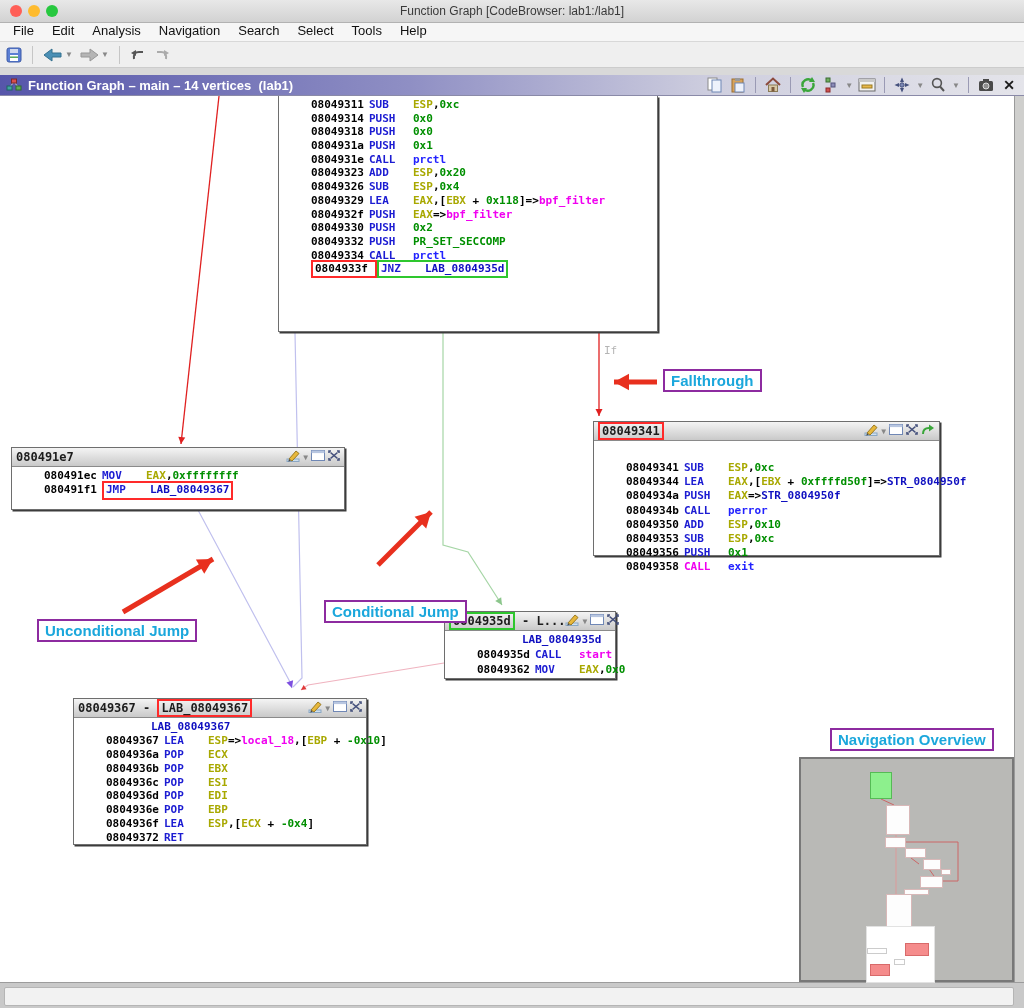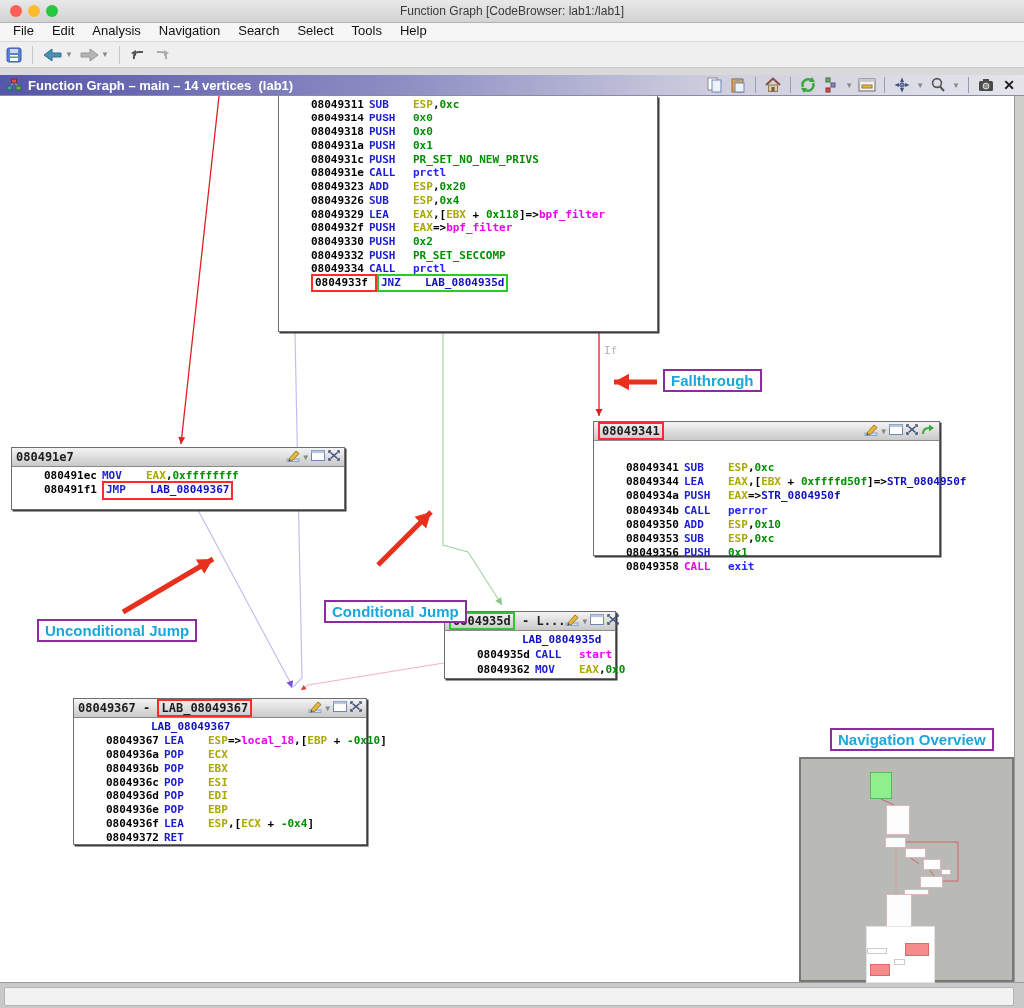--- a/index.html
+++ b/index.html
@@ -200,24 +200,23 @@
           </svg>
       </span>
       <span class="icon18" style="font-weight:bold;font-size:14px;color:#1a1a1a;">✕</span>
     </span>
   </div>
 
   <div id="canvas">
       <div class="block no-top" style="left: 278px; top: 0px; width: 380px; height: 236px;">
         <div class="blk-body" style="padding-top: 2px;">
           <div class="code-line" style="line-height: 13.7px; height: 13.7px;"><span class="ca">08049311</span><span class="cm" style="color: rgb(28, 28, 210);">SUB</span><span style="color: rgb(168, 168, 0);">ESP</span><span style="color: rgb(0, 0, 0);">,</span><span style="color: rgb(0, 143, 0);">0xc</span></div>
-          <div class="code-line" style="line-height: 13.7px; height: 13.7px; font-family: Liberation Mono, monospace;"><span class="ca">08049314</span><span class="cm" style="color: rgb(28, 28, 210);">PUSH</span><span style="color: rgb(0, 143, 0);">0x0</span></div>
+          <div class="code-line" style="line-height: 13.7px; height: 13.7px;"><span class="ca">08049314</span><span class="cm" style="color: rgb(28, 28, 210);">PUSH</span><span style="color: rgb(0, 143, 0);">0x0</span></div>
           <div class="code-line" style="line-height: 13.7px; height: 13.7px;"><span class="ca">08049318</span><span class="cm" style="color: rgb(28, 28, 210);">PUSH</span><span style="color: rgb(0, 143, 0);">0x0</span></div>
           <div class="code-line" style="line-height: 13.7px; height: 13.7px;"><span class="ca">0804931a</span><span class="cm" style="color: rgb(28, 28, 210);">PUSH</span><span style="color: rgb(0, 143, 0);">0x1</span></div>
-          <div class="code-line" style="line-height: 13.7px; height: 13.7px;"><span class="ca">0804931c</span><span class="cm" style="color: rgb(28, 28, 210);">PUSH</span><span style="color: rgb(0, 143, 0);">PR_SET_NO_NEW_PRIVS</span></div>
           <div class="code-line" style="line-height: 13.7px; height: 13.7px;"><span class="ca">0804931e</span><span class="cm" style="color: rgb(28, 28, 210);">CALL</span><span style="color: rgb(34, 34, 255);">prctl</span></div>
           <div class="code-line" style="line-height: 13.7px; height: 13.7px;"><span class="ca">08049323</span><span class="cm" style="color: rgb(28, 28, 210);">ADD</span><span style="color: rgb(168, 168, 0);">ESP</span><span style="color: rgb(0, 0, 0);">,</span><span style="color: rgb(0, 143, 0);">0x20</span></div>
           <div class="code-line" style="line-height: 13.7px; height: 13.7px;"><span class="ca">08049326</span><span class="cm" style="color: rgb(28, 28, 210);">SUB</span><span style="color: rgb(168, 168, 0);">ESP</span><span style="color: rgb(0, 0, 0);">,</span><span style="color: rgb(0, 143, 0);">0x4</span></div>
           <div class="code-line" style="line-height: 13.7px; height: 13.7px;"><span class="ca">08049329</span><span class="cm" style="color: rgb(28, 28, 210);">LEA</span><span style="color: rgb(168, 168, 0);">EAX</span><span style="color: rgb(0, 0, 0);">,[</span><span style="color: rgb(168, 168, 0);">EBX</span><span style="color: rgb(0, 0, 0);"> + </span><span style="color: rgb(0, 143, 0);">0x118</span><span style="color: rgb(0, 0, 0);">]=&gt;</span><span style="color: rgb(240, 0, 240);">bpf_filter</span></div>
           <div class="code-line" style="line-height: 13.7px; height: 13.7px;"><span class="ca">0804932f</span><span class="cm" style="color: rgb(28, 28, 210);">PUSH</span><span style="color: rgb(168, 168, 0);">EAX</span><span style="color: rgb(0, 0, 0);">=&gt;</span><span style="color: rgb(240, 0, 240);">bpf_filter</span></div>
           <div class="code-line" style="line-height: 13.7px; height: 13.7px;"><span class="ca">08049330</span><span class="cm" style="color: rgb(28, 28, 210);">PUSH</span><span style="color: rgb(0, 143, 0);">0x2</span></div>
           <div class="code-line" style="line-height: 13.7px; height: 13.7px;"><span class="ca">08049332</span><span class="cm" style="color: rgb(28, 28, 210);">PUSH</span><span style="color: rgb(0, 143, 0);">PR_SET_SECCOMP</span></div>
           <div class="code-line" style="line-height: 13.7px; height: 13.7px;"><span class="ca">08049334</span><span class="cm" style="color: rgb(28, 28, 210);">CALL</span><span style="color: rgb(34, 34, 255);">prctl</span></div>
           <div class="code-line" style="line-height: 13.7px; height: 13.7px;"><span class="hl hl-red"><span class="ca">0804933f</span></span><span class="hl hl-green"><span class="cm" style="color: rgb(28, 28, 210);">JNZ</span><span style="color: rgb(15, 15, 192);">LAB_0804935d</span></span></div>
         </div>

